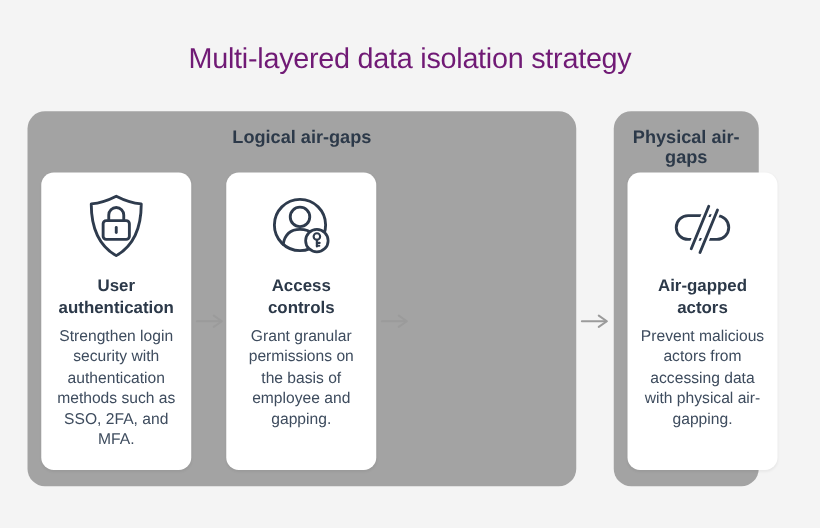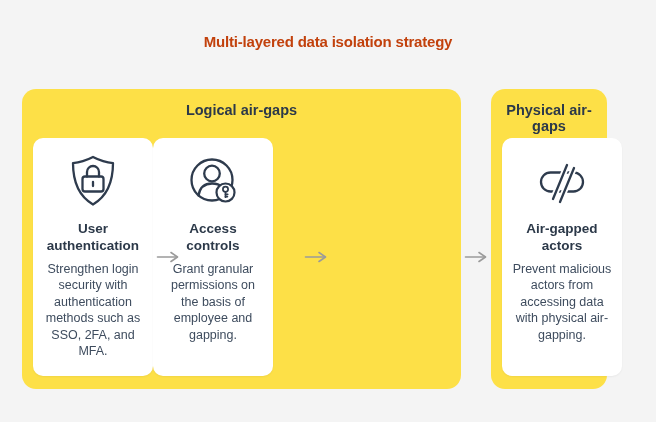--- a/index.html
+++ b/index.html
@@ -6,37 +6,37 @@
   .canvas{
     position:relative;
     width:656px;height:422px;
     background:#f4f4f4;
     font-family:"Liberation Sans","DejaVu Sans",sans-serif;
     overflow:hidden;
   }
   .main-title{
     position:absolute;top:33px;left:0;width:656px;
     text-align:center;
-    font-size:15px;font-weight:700;letter-spacing:-0.2px;
-    color:#c2410c;
+    font-size:23px;font-weight:400;letter-spacing:-0.2px;
+    color:#701a75;
   }
   .group{
     position:absolute;top:89px;height:300px;
-    background:#fde047;border-radius:14px;
+    background:#a3a3a3;border-radius:14px;
     box-sizing:border-box;
   }
   .group.logical{left:22px;width:439px;}
   .group.physical{left:491px;width:116px;}
   .group-header{
     padding-top:13px;text-align:center;
     font-size:14.5px;font-weight:700;color:#2c3949;
   }
   .cards-row{
     position:absolute;top:49px;left:11px;
-    display:flex;justify-content:flex-end;
+    display:flex;gap:28px;justify-content:flex-end;
   }
   .card{
     width:120px;height:238px;
     background:#ffffff;border-radius:10px;
     box-sizing:border-box;
     padding:14px 6px 10px 6px;
     display:flex;flex-direction:column;align-items:center;
     box-shadow:0 1px 2px rgba(0,0,0,0.05);
   }
   .icon-box{

